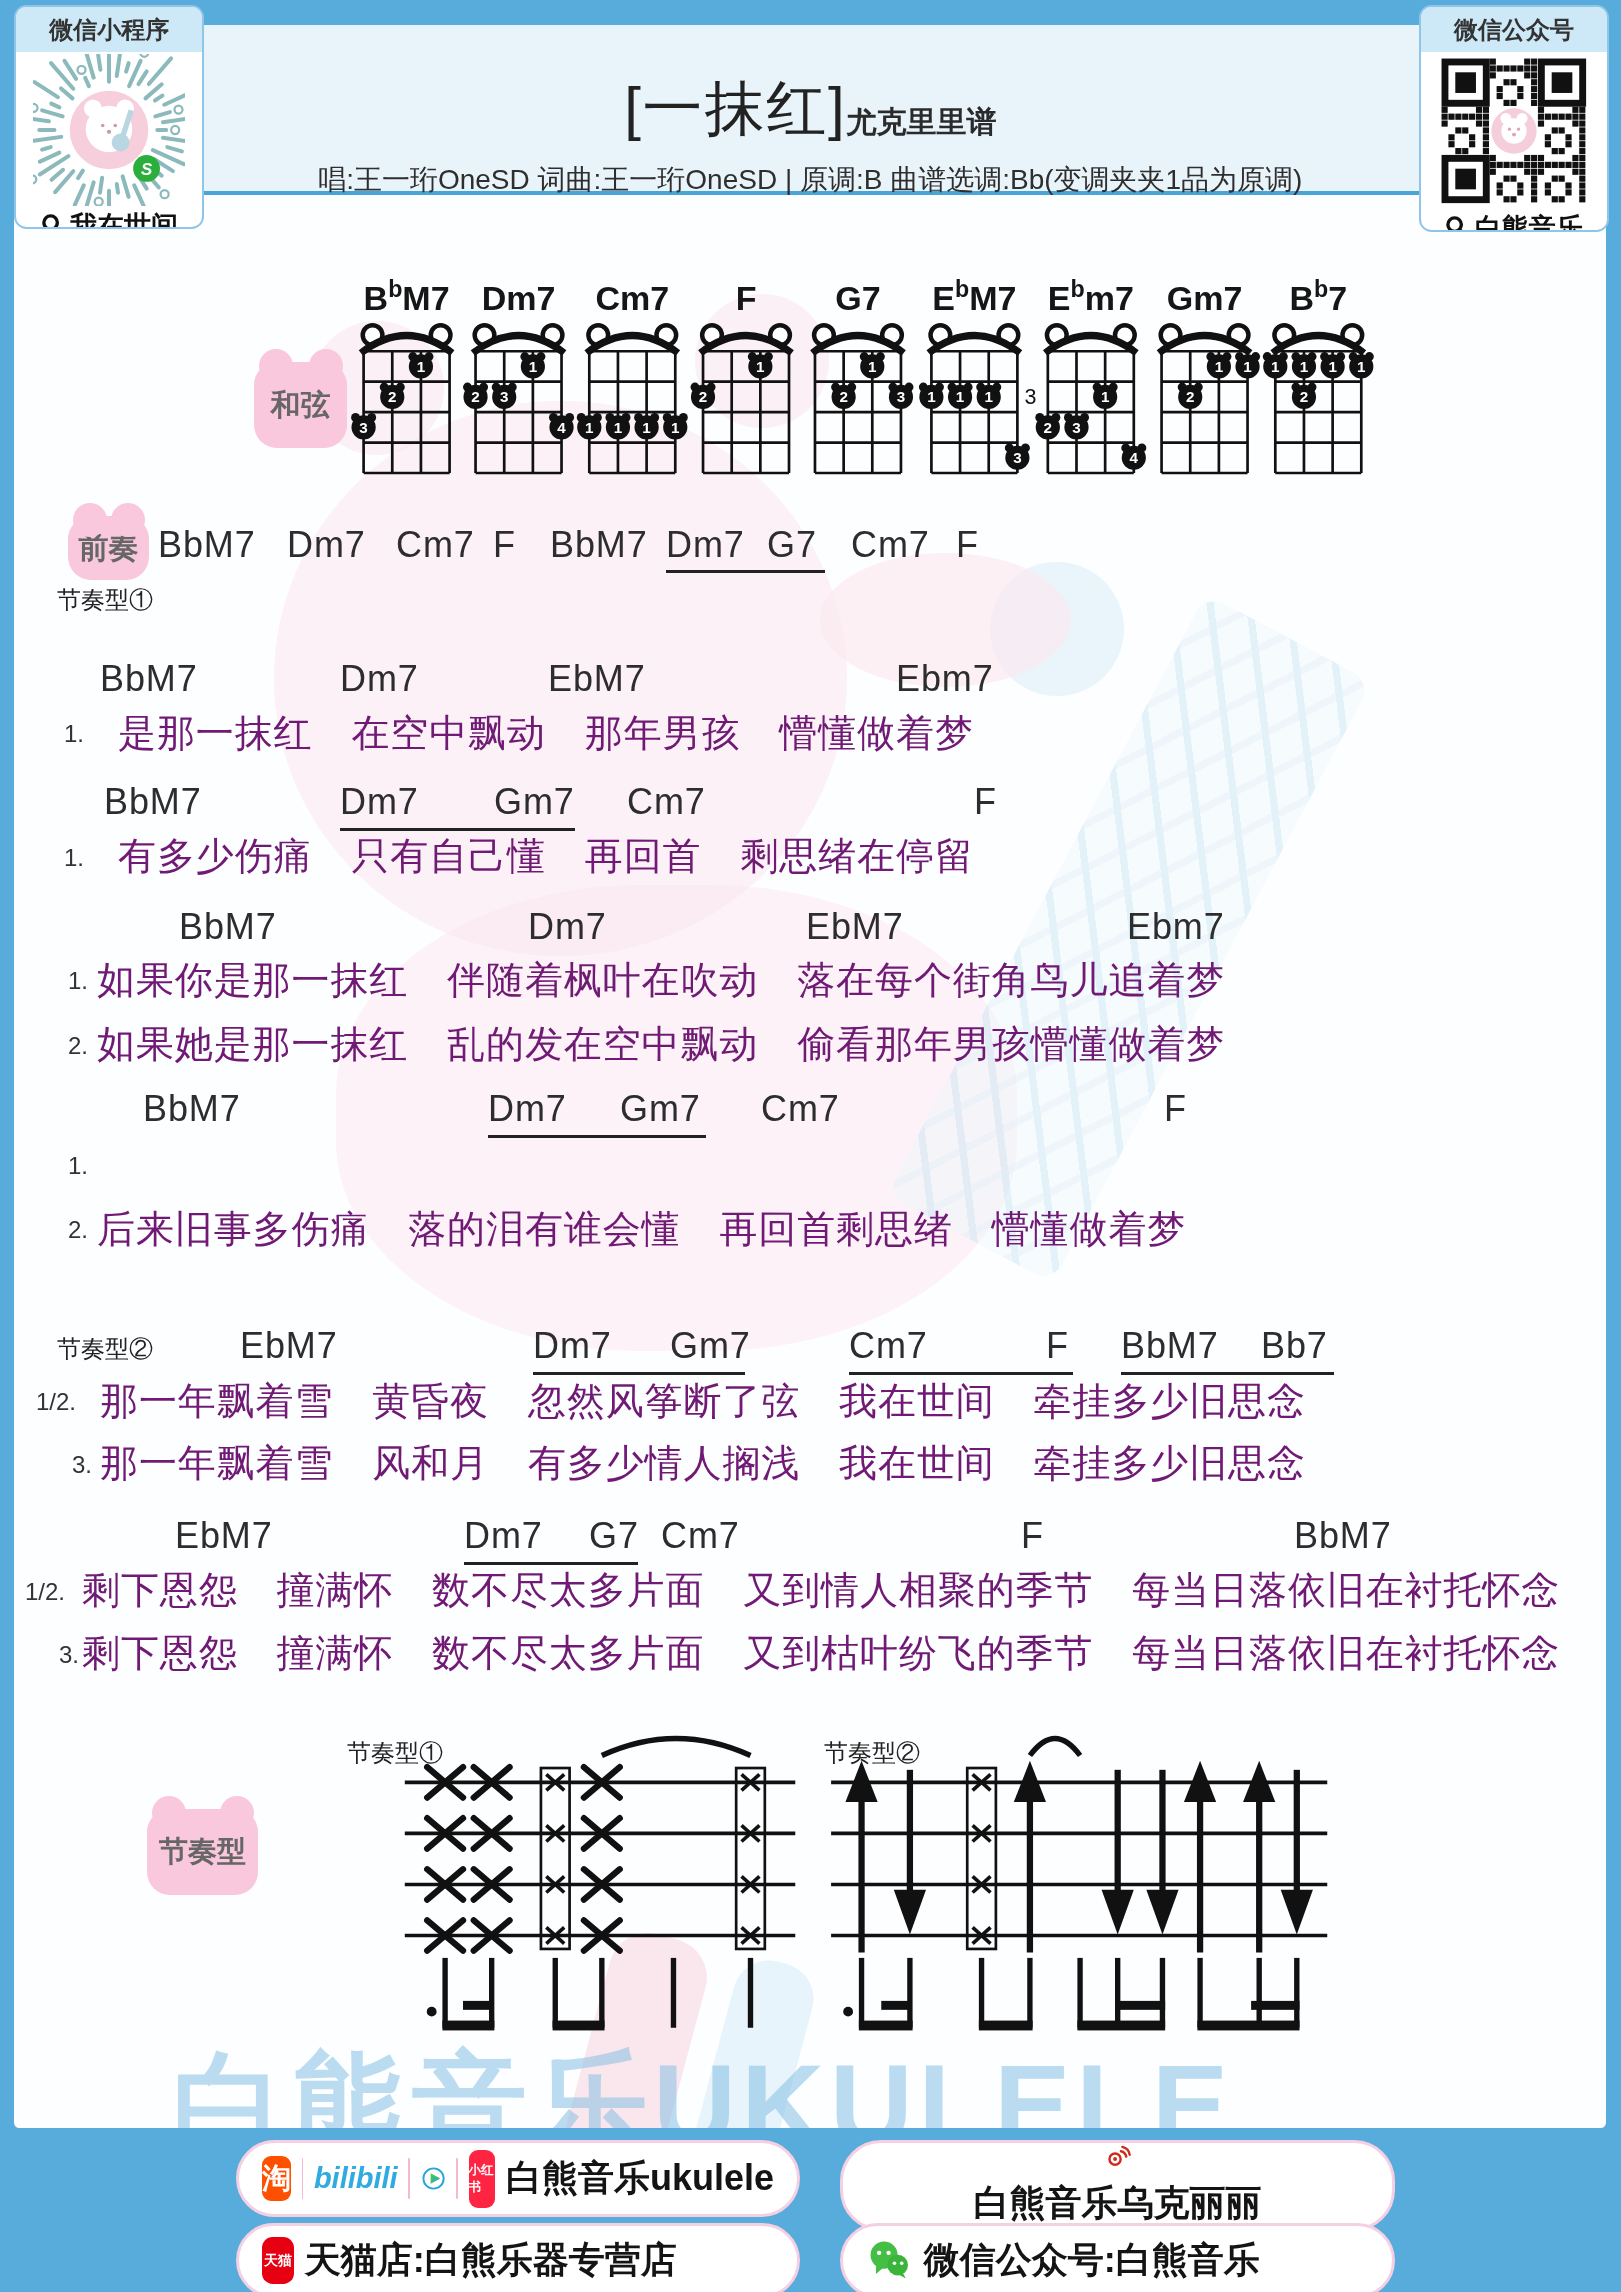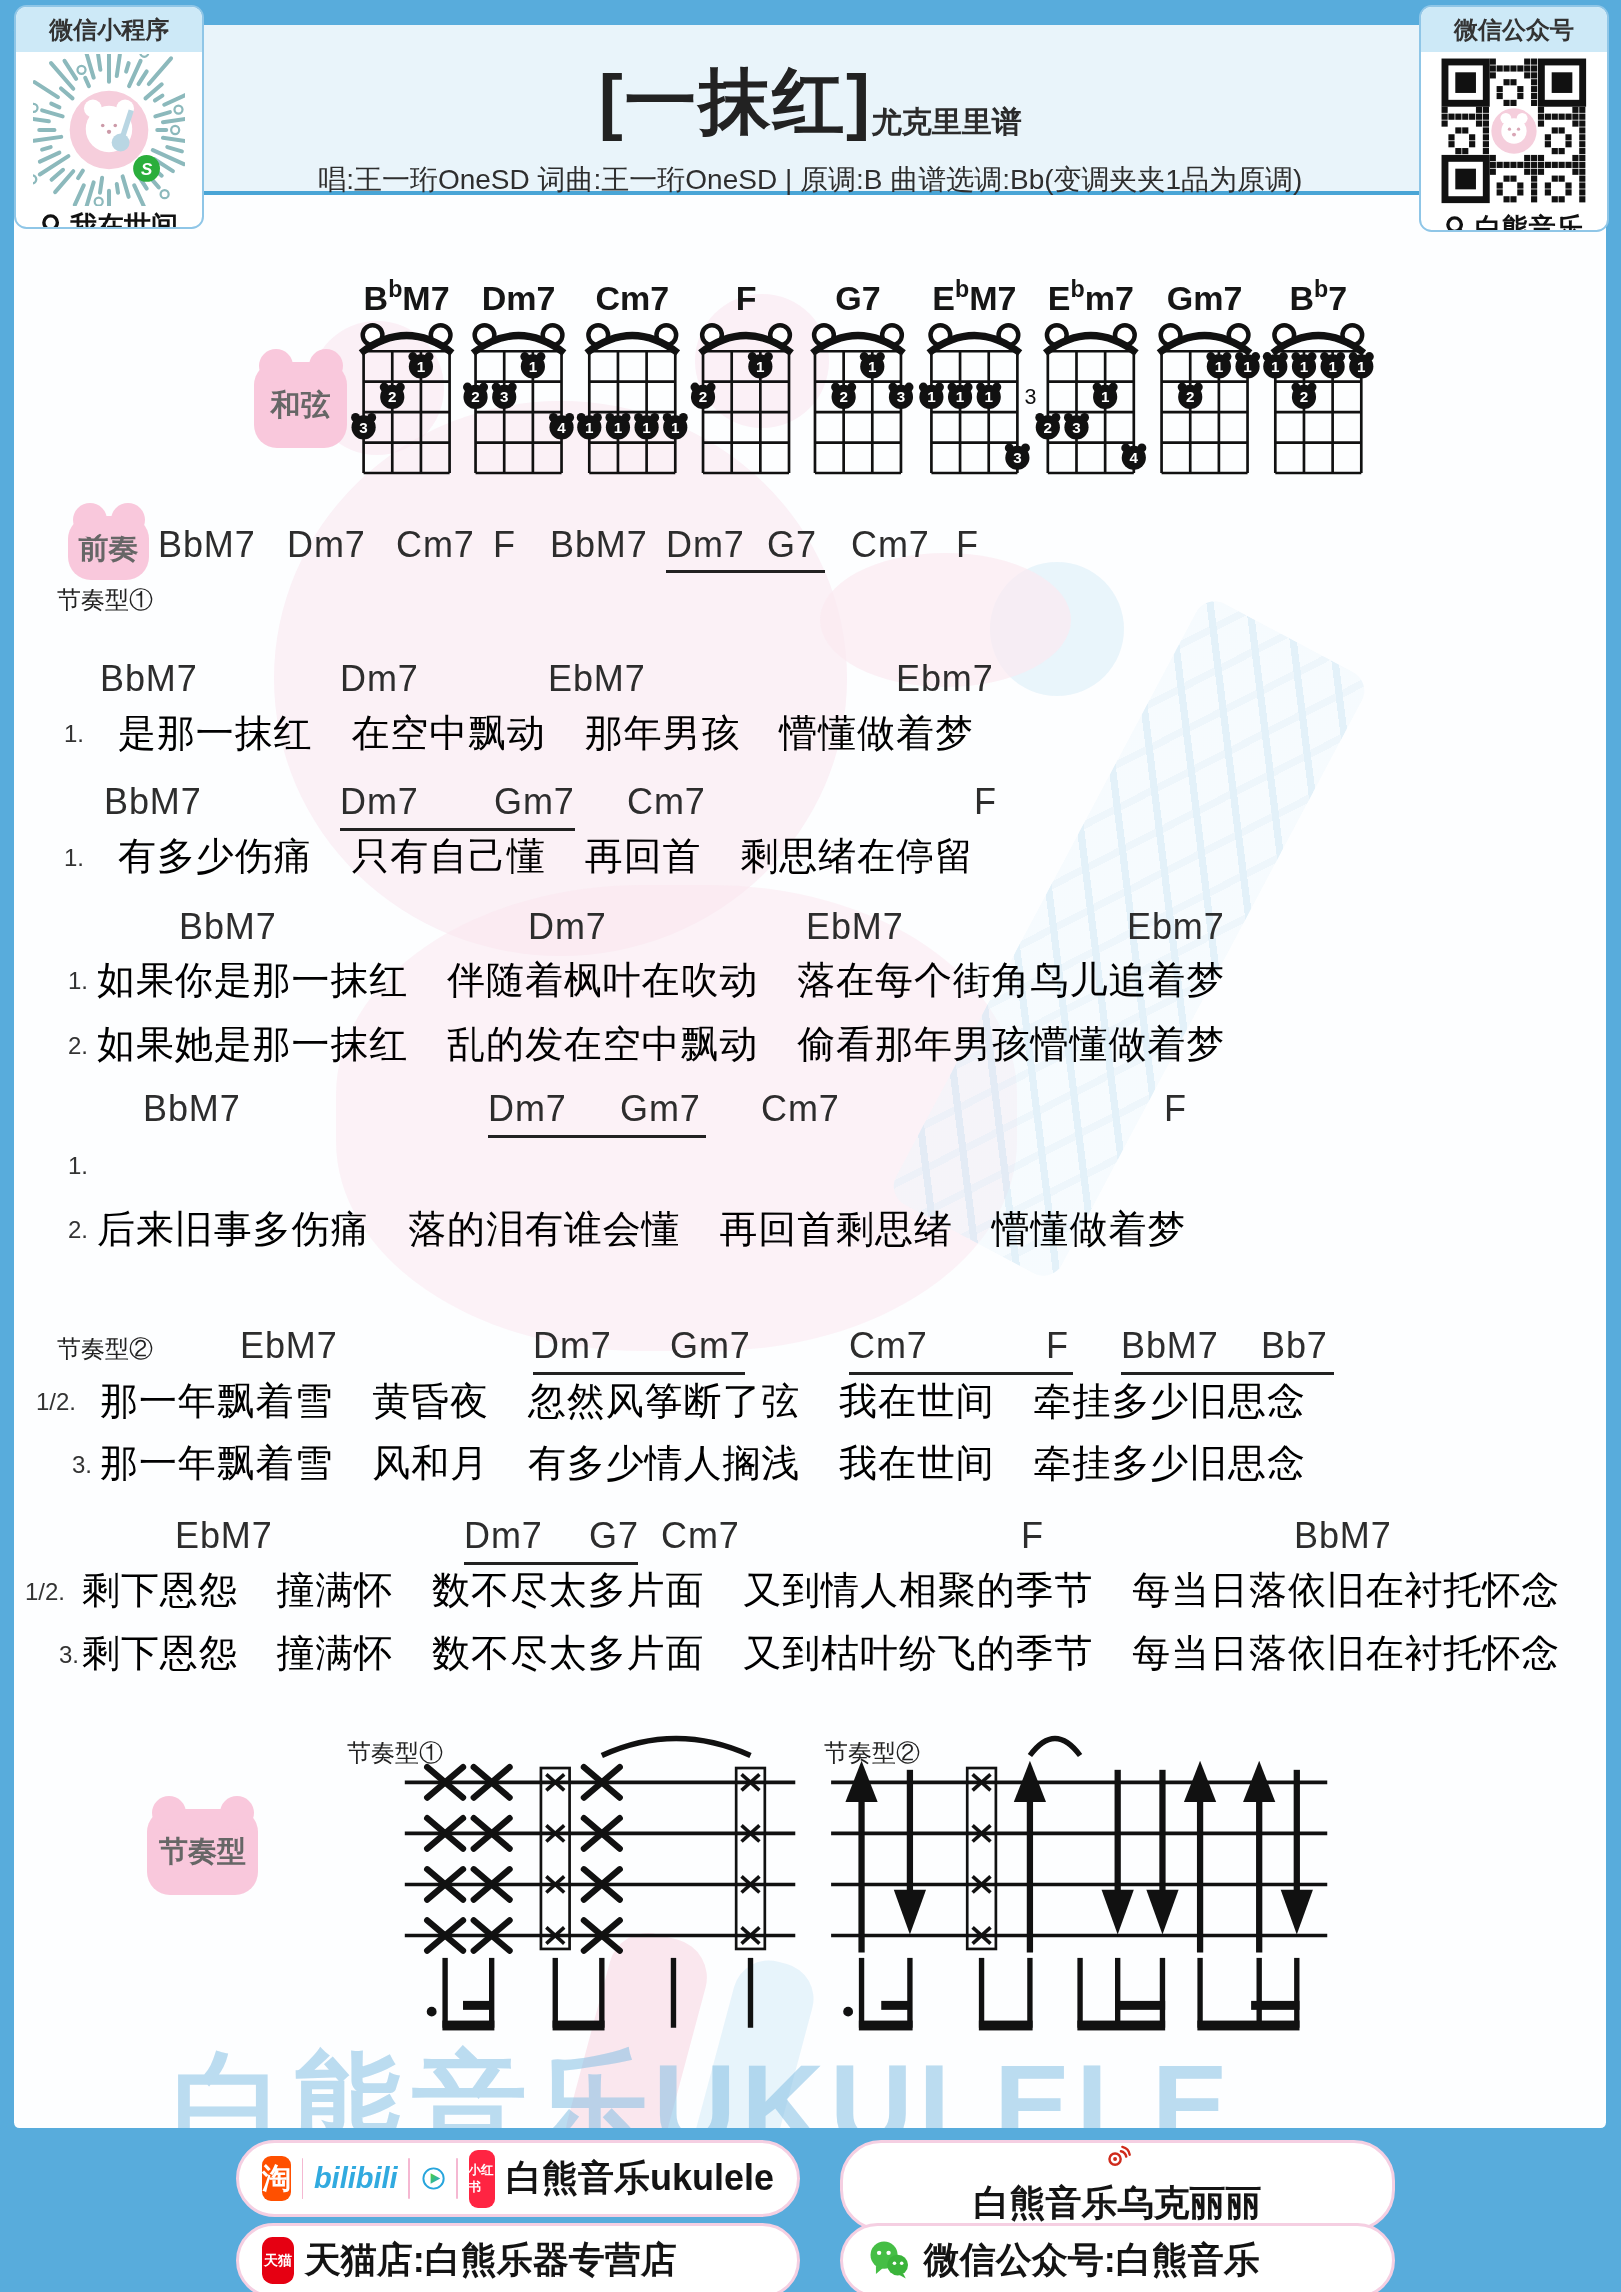--- a/index.html
+++ b/index.html
@@ -8,21 +8,21 @@
         font-family:"Liberation Sans", sans-serif;}
   .content{position:absolute;left:14.3px;top:25px;width:1592px;height:2103px;background:#FDFEFF;
            border-radius:5.4px;overflow:hidden;z-index:0;}
   .header-strip{position:absolute;left:0;top:0;width:100%;height:170px;background:#E9F4FA;
                 border-bottom:4.5px solid #49A5D6;}
   
   .deco{position:absolute;z-index:0;pointer-events:none;}
   
   .title-row{position:absolute;left:0;top:39px;width:100%;height:86px;display:flex;
              justify-content:center;align-items:flex-end;z-index:2;}
-  .title{font-size:72px;font-weight:bold;color:#222;letter-spacing:1.8px;}
+  .title{font-size:60px;font-weight:normal;color:#222;letter-spacing:1.8px;}
   .title-suffix{font-size:30px;font-weight:bold;color:#2b2b2b;padding-bottom:7.2px;}
   .credits{position:absolute;left:0;top:136px;width:100%;text-align:center;font-size:28px;
            color:#2e2e2e;z-index:2;}
   
   .corner-badge{position:absolute;width:190px;background:#fff;border:2.7px solid #8FC6E7;
                 border-radius:12.5px;overflow:hidden;z-index:6;}
   #badge-mini{left:14.3px;top:5.4px;height:224px;}
   #badge-official{left:1419px;top:5.4px;height:227px;}
   .cb-head{background:#CDE9F7;font-size:24px;font-weight:bold;color:#333;text-align:center;
            padding:6.3px 0;}
@@ -40,21 +40,21 @@
   .bear-badge::after{right:4.5px;}
   #badge-hexian{left:254px;top:362px;width:93px;height:86px;font-size:30px;}
   #badge-qianzou{left:68px;top:516px;width:81px;height:64px;font-size:30px;}
   #badge-jiezou{left:147px;top:1809px;width:111px;height:86px;font-size:29px;}
   
   #score{position:absolute;left:0;top:0;width:1621px;height:2293px;z-index:2;}
   #score span,#score div{position:absolute;white-space:pre;}
   .chord{font-size:36px;color:#2d2d2d;letter-spacing:0.9px;}
   .uline{border-top:3.6px solid #222;height:0;}
   .lnum{font-size:24px;color:#333;}
-  .ltxt{font-size:38px;color:#000000;letter-spacing:0.9px;}
+  .ltxt{font-size:38px;color:#701a75;letter-spacing:0.9px;}
   .score-note,.pat-label{font-size:24px;color:#222;}
   
   #art{position:absolute;left:0;top:0;z-index:2;pointer-events:none;
        font-family:"Liberation Sans", sans-serif;}
   
   .wm-text{position:absolute;left:157px;top:2004px;font-size:115px;font-weight:bold;
            color:rgba(133,192,228,0.55);letter-spacing:5.4px;z-index:1;white-space:nowrap;}
   
   .pill{position:absolute;background:#fff;border:3.6px solid #F5CFE2;border-radius:41px;
         display:flex;align-items:center;padding:0 23px;gap:10.7px;z-index:5;}

